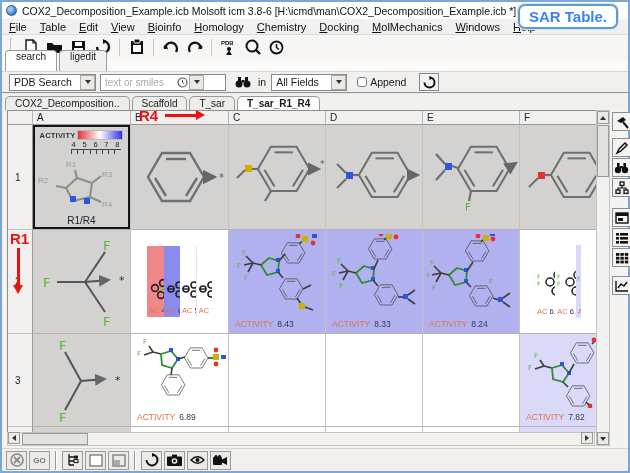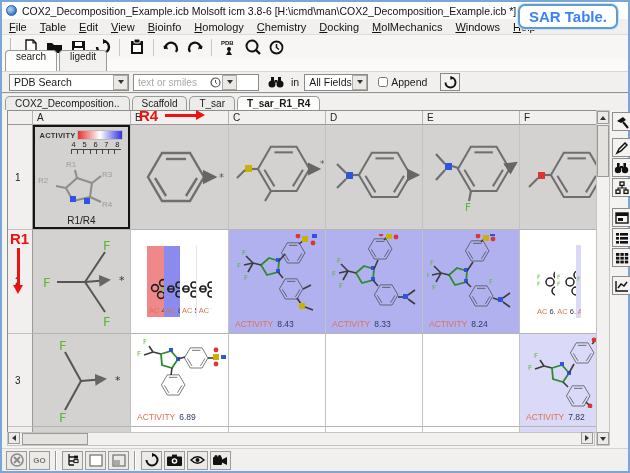--- a/index.html
+++ b/index.html
@@ -216,21 +216,21 @@
         </svg>
     </span>
   </div>
 
   <div class="searchtabs">
     <span class="stab active">search</span>
     <span class="stab">ligedit</span>
   </div>
 
   <div class="searchbar">
-    <div class="fakesel" style="width:120px">
+    <div class="fakesel" style="width:87px">
       <span>PDB Search</span>
       <span class="ddbtn">
           <span class="tri-dn"></span>
         </span>
     </div>
     <div class="searchinput">
       <input type="text" placeholder="text or smiles" style="">
       <svg class="ic" width="11" height="11" style="margin-right:1px">
           <circle cx="5.5" cy="5.5" r="4.5" fill="none" stroke="#555" stroke-width="1.2"></circle>
           <path d="M5.5,3 v2.5 l1.8,1.4" fill="none" stroke="#555" stroke-width="1"></path>
@@ -242,21 +242,21 @@
     <span class="tbtn" style="margin-left:6px">
       <svg class="ic" width="16" height="12">
           <circle cx="4" cy="8" r="3.5" fill="#111"></circle>
           <circle cx="12" cy="8" r="3.5" fill="#111"></circle>
           <rect x="3" y="1" width="3" height="5" fill="#111"></rect>
           <rect x="10" y="1" width="3" height="5" fill="#111"></rect>
           <rect x="6.5" y="4" width="3" height="2.5" fill="#111"></rect>
         </svg>
     </span>
     <span class="lbl">in</span>
-    <div class="fakesel" style="width:64px">
+    <div class="fakesel" style="width:76px">
       <span>All Fields</span>
       <span class="ddbtn">
           <span class="tri-dn"></span>
         </span>
     </div>
     <input type="checkbox" class="chk" style="">
     <span class="lbl" style="margin-left:0">Append</span>
     <span class="roundbtn">
       <svg class="ic" width="13" height="13">
           <path d="M6.5,1.5 a5,5 0 1 1 -5,5" fill="none" stroke="#111" stroke-width="2"></path>

